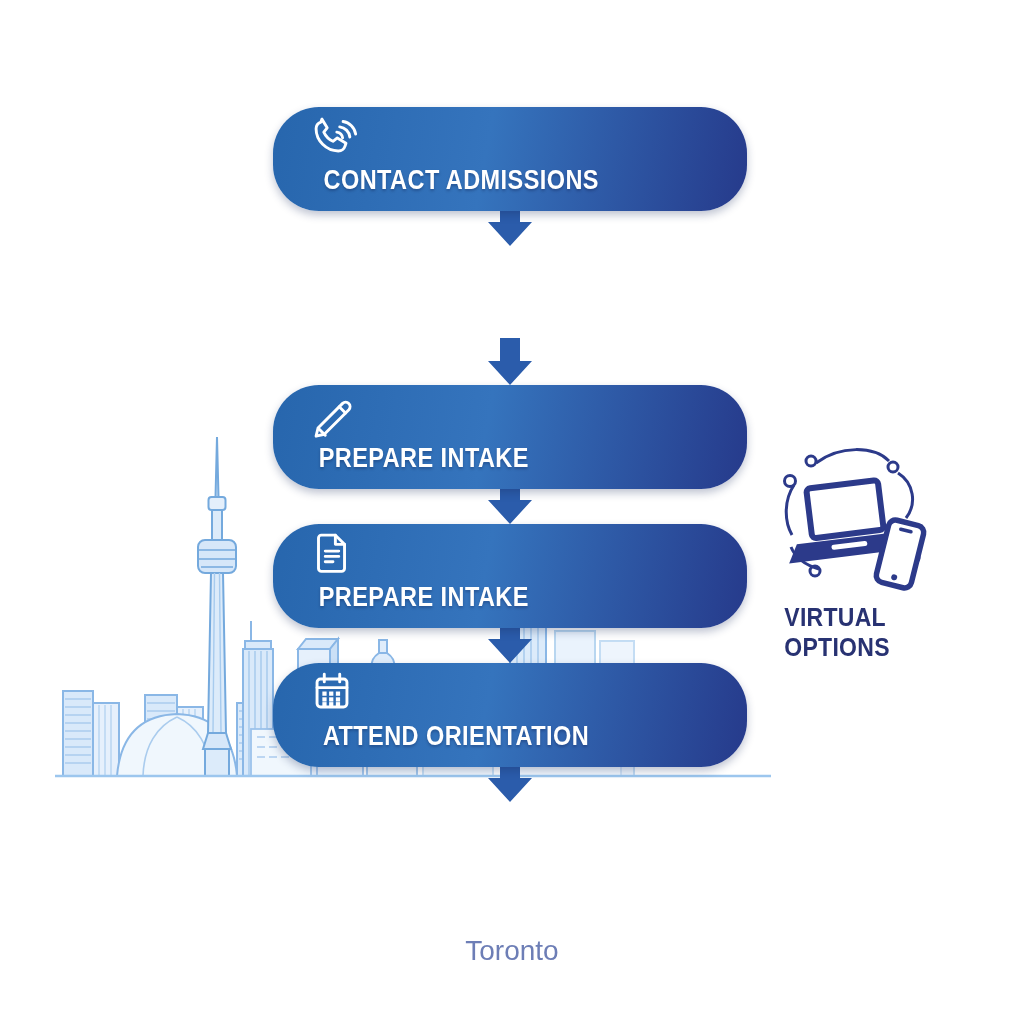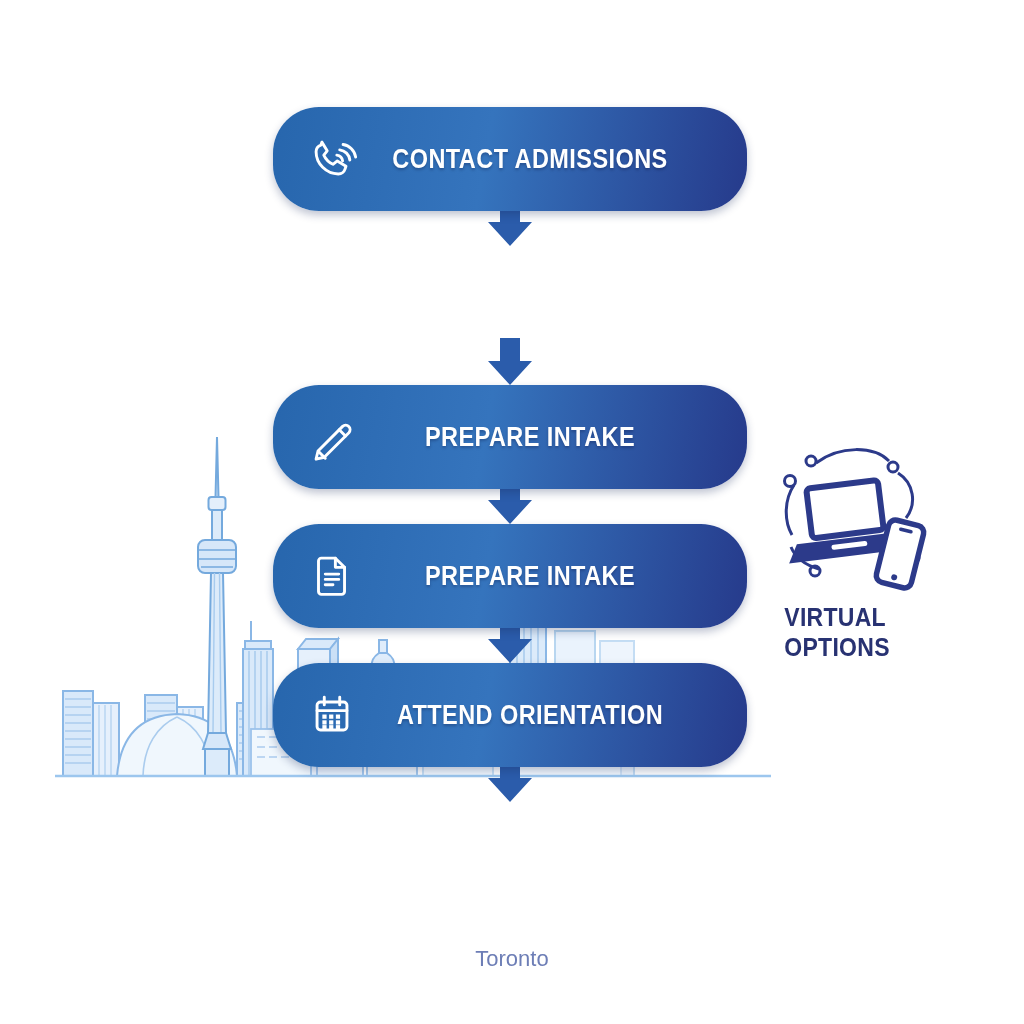--- a/index.html
+++ b/index.html
@@ -6,37 +6,37 @@
   .stage{position:relative;width:1024px;height:1024px;background:var(--background,#fff);
          overflow:hidden;font-family:"Liberation Sans",sans-serif;}
 
   
   .skyline{position:absolute;left:55px;top:433px;z-index:0;}
 
   
   .step{position:absolute;left:273px;width:474px;height:104px;border-radius:46px;z-index:2;
         background:linear-gradient(100deg,var(--pill_grad_left) 0%,var(--pill_grad_mid) 45%,var(--pill_grad_right) 100%);
         box-shadow:0 4px 8px rgba(20,40,90,.28);
-        display:flex;align-items:center;padding:0 48px 0 30px;box-sizing:border-box;}
+        display:flex;align-items:flex-start;padding:0 48px 0 30px;box-sizing:border-box;flex-direction:column;}
   .step .icon{width:58px;flex:0 0 58px;display:flex;justify-content:center;align-items:center;}
   .step .label{flex:1;text-align:center;color:var(--pill_text,#fff);font-weight:bold;font-size:27px;
                letter-spacing:.5px;transform:scaleX(.87);white-space:nowrap;
                text-shadow:0 2px 3px rgba(0,0,40,.25);}
 
   .flow-arrow{position:absolute;left:478px;z-index:1;}
 
   
   .side-note{position:absolute;left:778px;top:438px;width:158px;z-index:2;}
   .side-note .note-label{margin-top:2px;color:var(--note_text);font-weight:bold;font-size:25px;
                          line-height:30px;letter-spacing:.3px;transform:scaleX(.92);}
 
   
   .footer{position:absolute;left:0;right:0;top:936px;text-align:center;z-index:2;}
   .footer .title{color:var(--footer_title_color);font-weight:bold;font-size:25px;line-height:28px;}
-  .footer .subtitle{color:var(--footer_subtitle_color);font-size:22px;line-height:26px;margin-top:10px;}
+  .footer .subtitle{color:var(--footer_subtitle_color);font-size:28px;line-height:26px;margin-top:2px;}
 
   svg{display:block;}
 </style>
 </head>
 <body>
 
 <div class="stage">
 
   <svg class="skyline" width="720" height="346" viewBox="0 0 720 346" fill="none">
     <g stroke="#8ab7e6" stroke-width="2">

